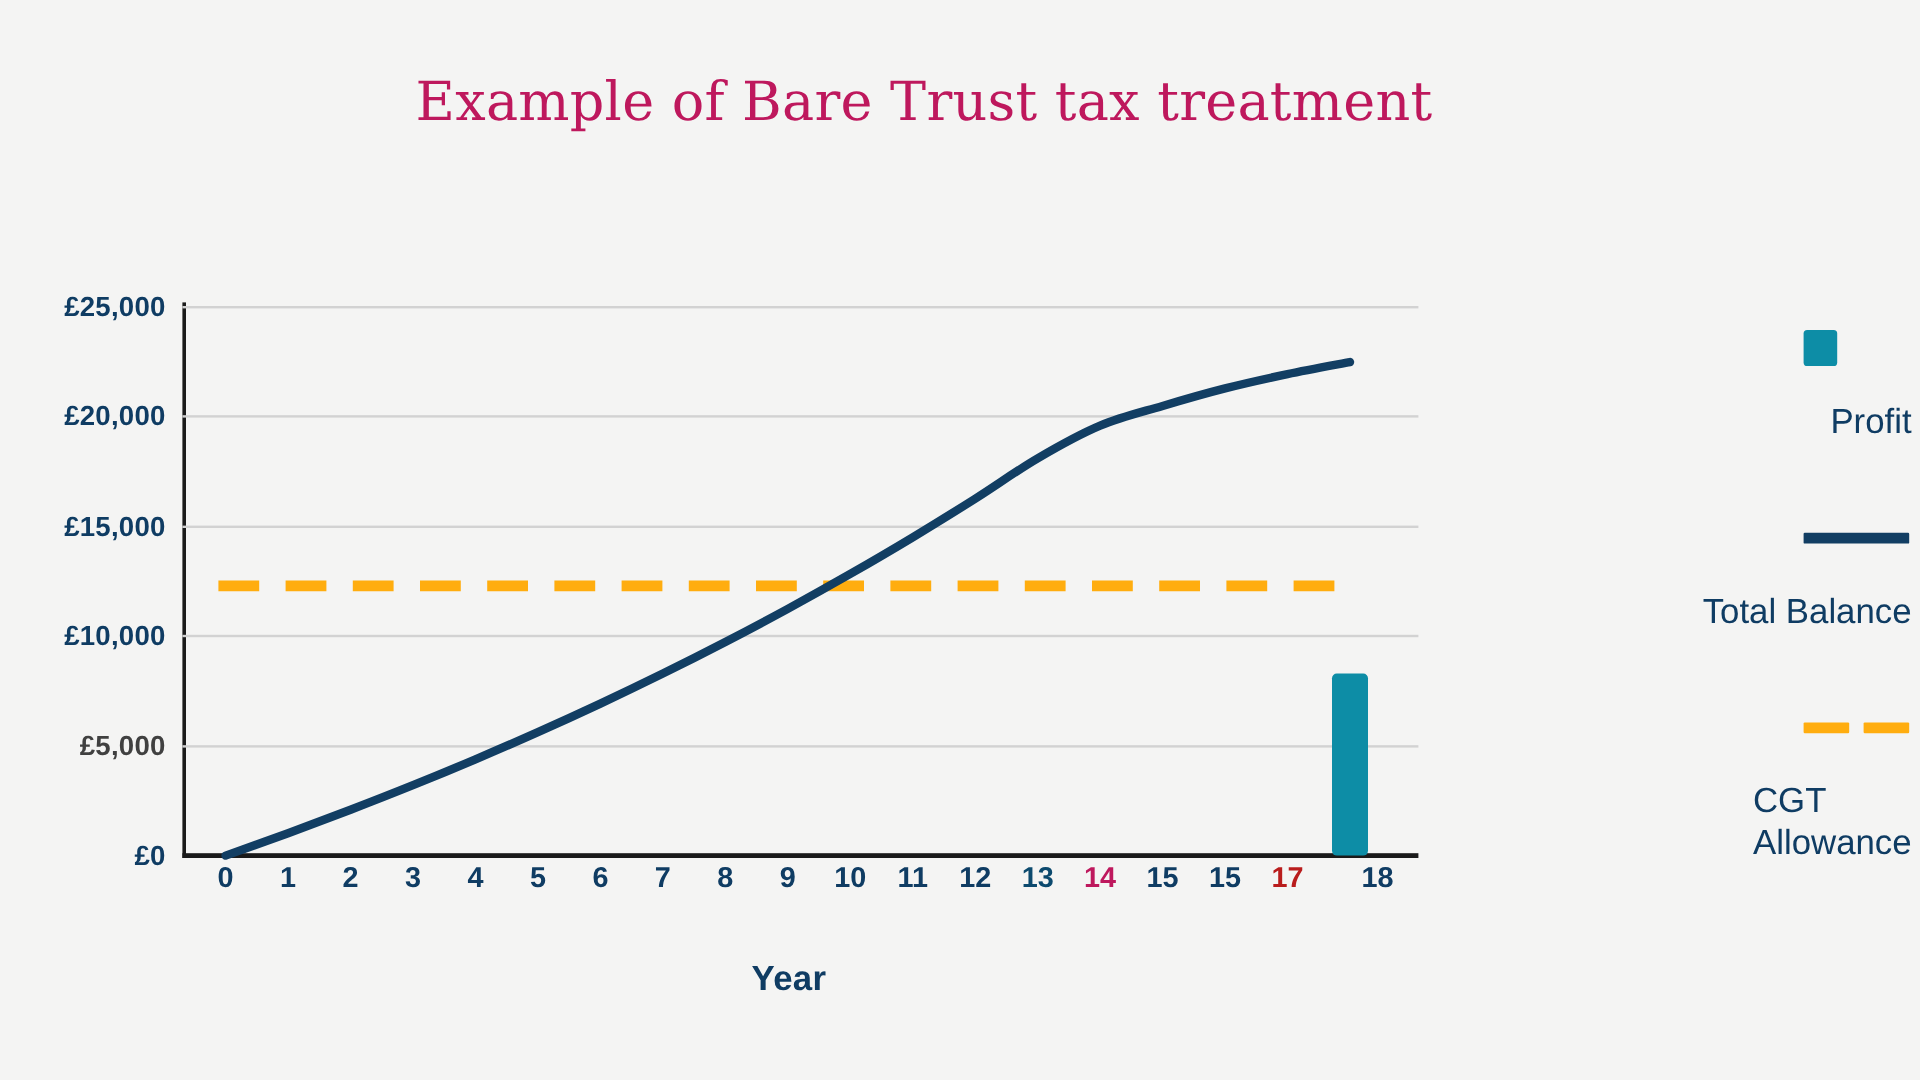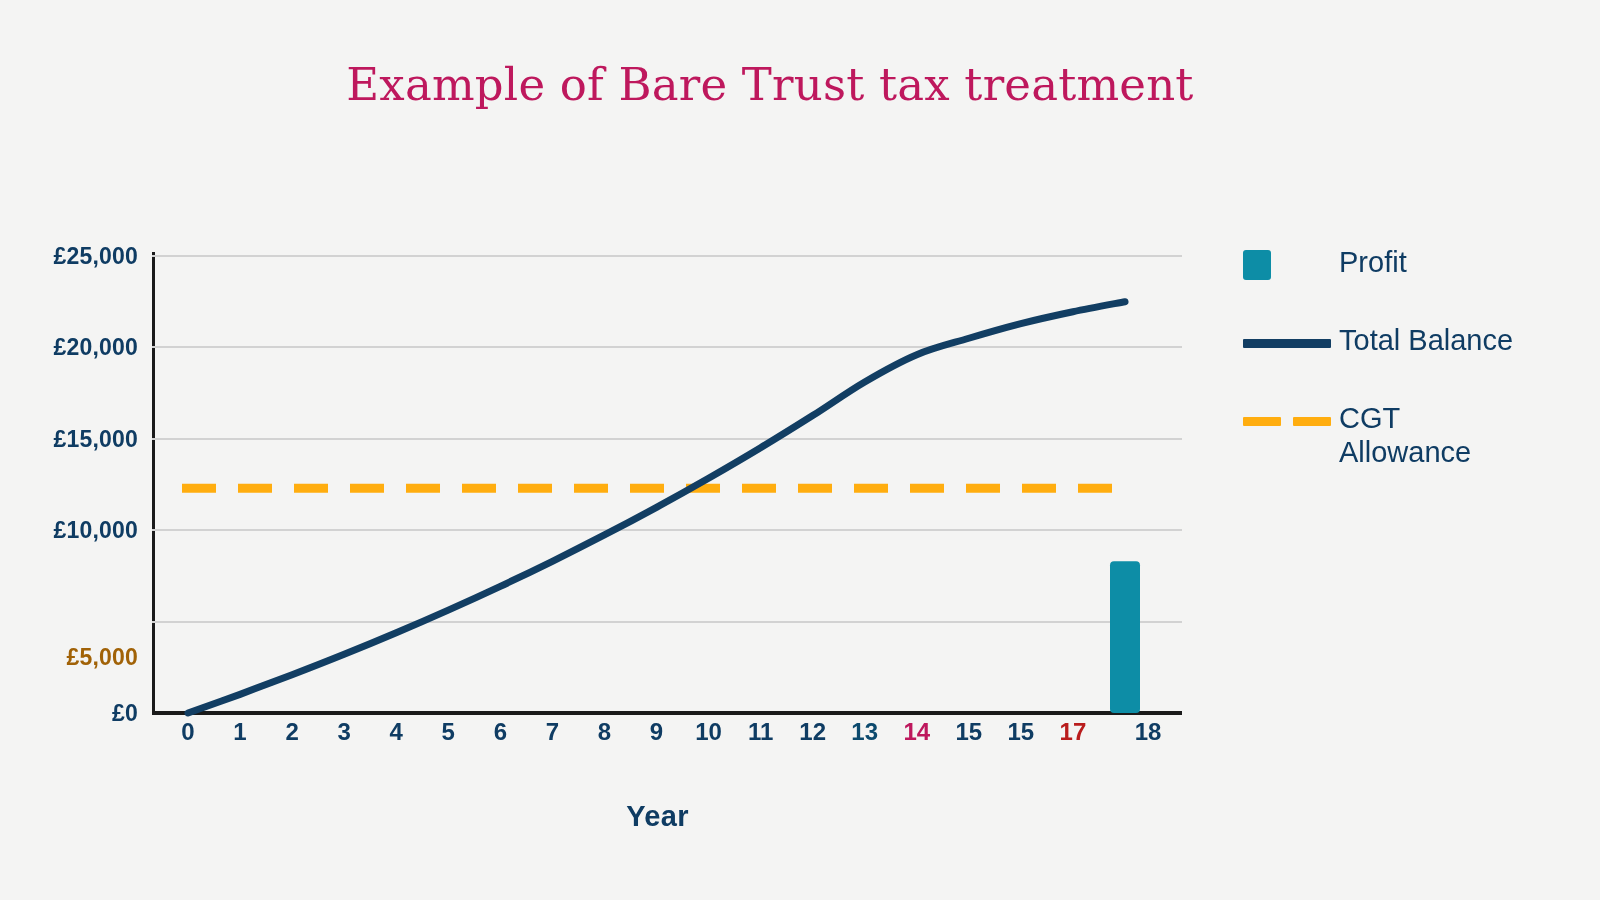--- a/index.html
+++ b/index.html
@@ -123,23 +123,24 @@
 
   
   #legend {
     position: absolute;
     left: 1243px;
     top: 245px;
     width: 350px;
   }
   .legend-row {
     display: flex;
-    align-items: flex-start;
+    align-items: flex-end;
     margin-bottom: 34px;
     min-height: 44px;
+    flex-direction: column;
   }
   .legend-key {
     width: 90px;
     flex: 0 0 90px;
     display: flex;
     align-items: center;
     justify-content: flex-start;
     height: 40px;
   }
   .swatch-square {
@@ -174,21 +175,21 @@
 </style>
 </head>
 <body>
 
 <div id="figure" style="background: rgb(244, 244, 243);">
 
   <div id="chart-title" style="color: #be185d;">Example of Bare Trust tax treatment</div>
 
   <div id="ytick-labels">
       <div class="ytick" style="top: 713px; color: rgb(15, 60, 99);">£0</div>
-      <div class="ytick" style="top: 621.6px; color: #a16207; margin-top: 35px;">£5,000</div>
+      <div class="ytick" style="top: 621.6px; color: #404040;">£5,000</div>
       <div class="ytick" style="top: 530.2px; color: rgb(15, 60, 99);">£10,000</div>
       <div class="ytick" style="top: 438.8px; color: rgb(15, 60, 99);">£15,000</div>
       <div class="ytick" style="top: 347.4px; color: rgb(15, 60, 99);">£20,000</div>
       <div class="ytick" style="top: 256px; color: rgb(15, 60, 99);">£25,000</div>
     </div>
 
   <div id="axis-y-line" style="background: rgb(26, 26, 26);"></div>
   <div id="axis-x-line" style="background: rgb(26, 26, 26);"></div>
 
   <div id="plot-area">

